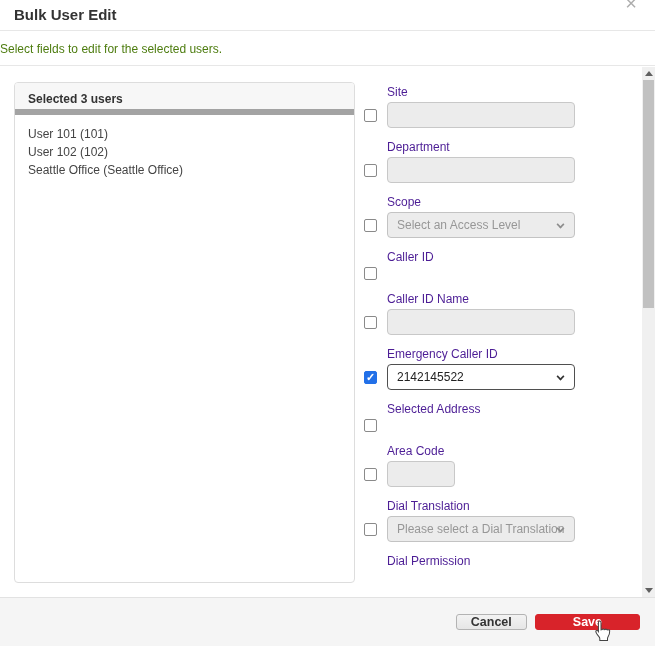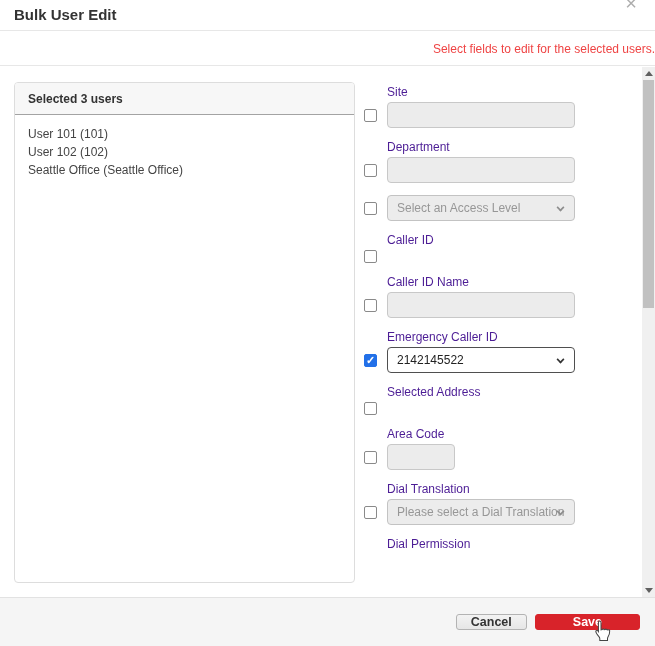--- a/index.html
+++ b/index.html
@@ -9,30 +9,30 @@
 
   
   .modal-header { position:absolute; top:0; left:0; right:0; height:31px;
     border-bottom:1px solid #e7e7e7; }
   .modal-title { position:absolute; left:14px; top:6px; font-size:15px; font-weight:bold; color:#333; }
   .close-x { position:absolute; right:18px; top:-7px; font-size:20px; color:#adadad;
     cursor:pointer; line-height:1; background:none; border:none; font-family:inherit; }
 
   
   .modal-subtitle { position:absolute; top:34px; left:0; right:0; height:32px;
-    border-bottom:1px solid #e7e7e7; text-align:right; font-size:12px; color:#ef4444;
+    border-bottom:1px solid #e7e7e7; text-align:left; font-size:12px; color:#4d7c0f;
     line-height:30px; }
 
   
   .scroll-area { position:absolute; top:67px; left:0; right:13px; bottom:49px; overflow:hidden; }
 
   
   .users-panel { position:absolute; left:14px; top:15px; width:341px; height:501px;
     border:1px solid #ddd; border-radius:4px; background:#fff; overflow:hidden; }
-  .users-panel-header { height:32px; background:#f7f7f7; border-bottom:1px solid #a3a3a3;
+  .users-panel-header { height:32px; background:#f7f7f7; border-bottom:6px solid #a3a3a3;
     font-size:12px; font-weight:bold; color:#333; line-height:32px; padding-left:13px; }
   .users-list { padding:10px 13px; }
   .user-item { font-size:12px; color:#444; line-height:18px; }
 
   
   .fields-col { position:absolute; left:364px; top:18px; width:216px; }
   .field-row { margin-bottom:12px; }
   .field-label { display:block; margin-left:23px; font-size:12px; color:#4c1d95;
     line-height:15px; margin-bottom:2px; }
   .control-line { display:flex; align-items:center; }
@@ -116,20 +116,21 @@
   </div>
         <div class="field-row">
     <span class="field-label">Department</span>
     <div class="control-line">
       <div class="checkbox"></div>
       <input class="text-input" disabled="" value="" style="">
 
     </div>
   </div>
         <div class="field-row">
+    <span class="field-label">Scope</span>
     <div class="control-line">
       <div class="checkbox"></div>
 
       <div class="select">
         <span class="sel-value">Select an Access Level</span>
         <span class="chevron"></span>
       </div>
     </div>
   </div>
         <div class="field-row">

